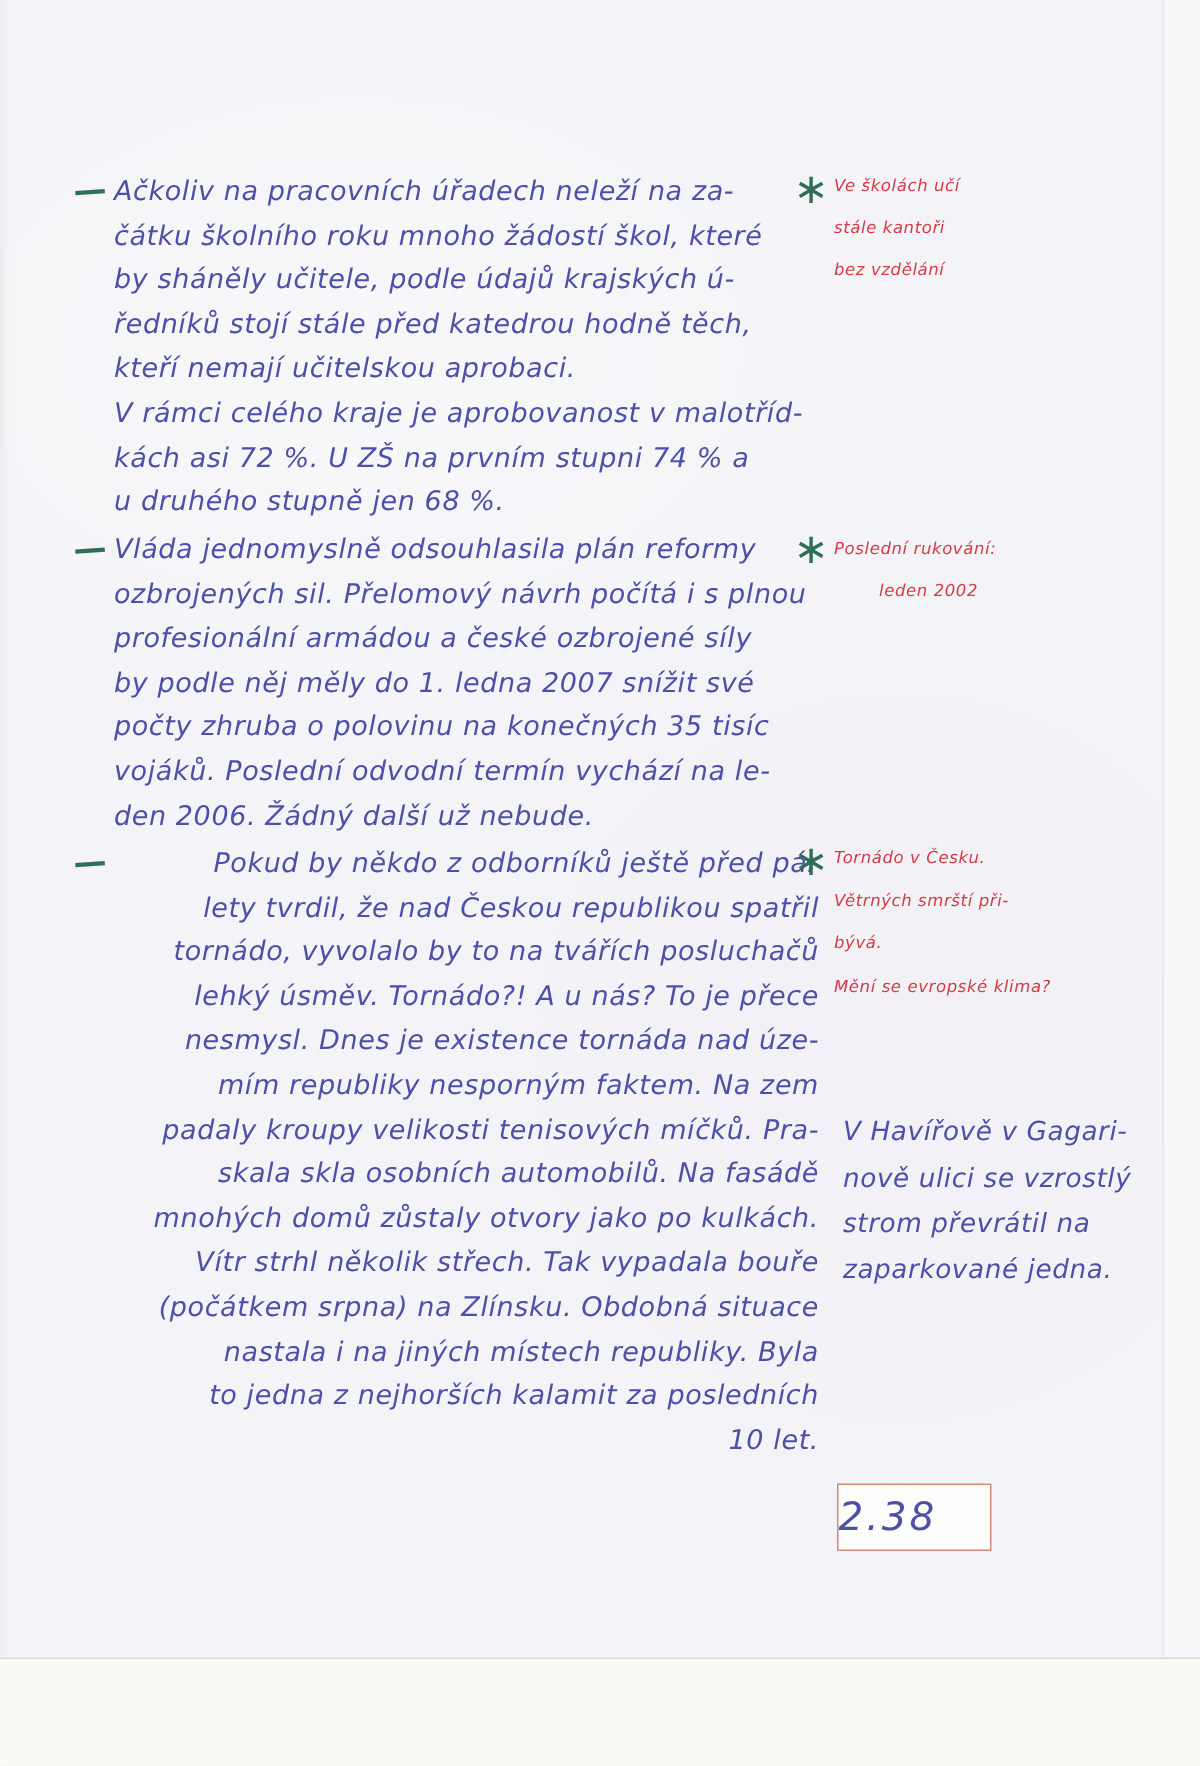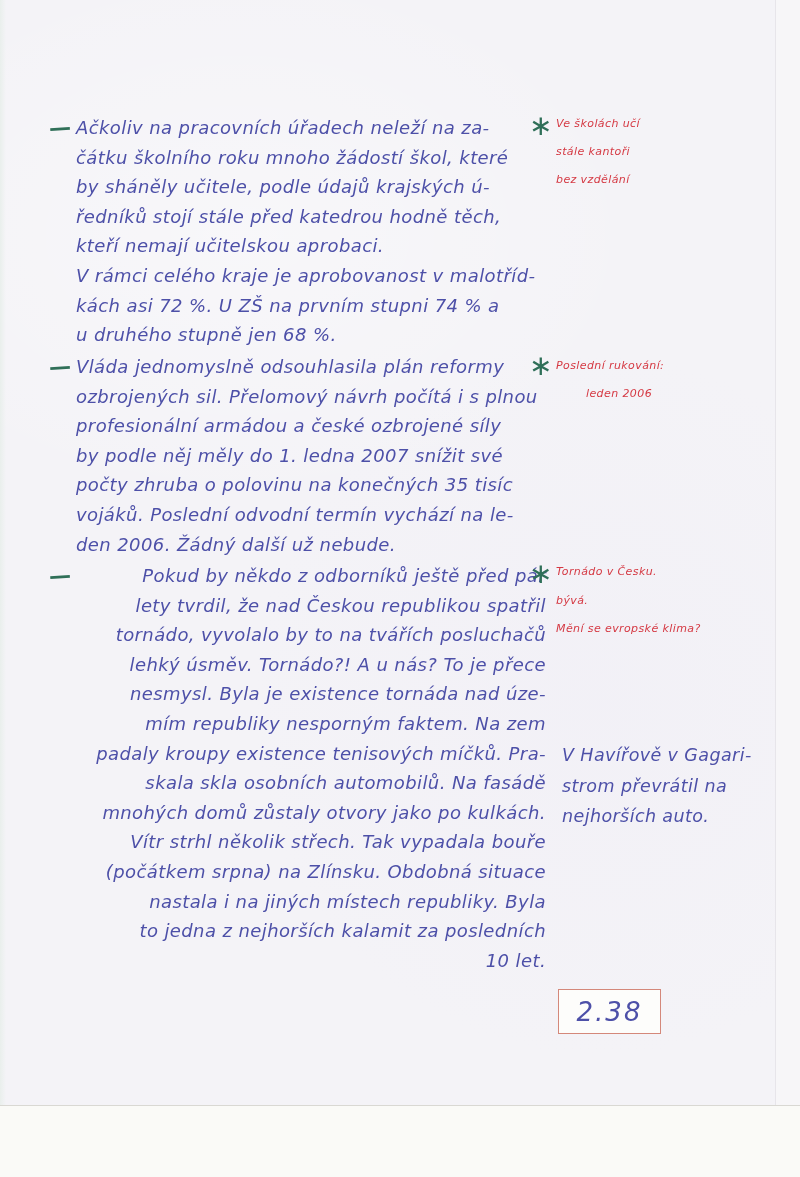--- a/index.html
+++ b/index.html
@@ -79,21 +79,21 @@
     color:var(--ink-green);
     font-size:28px;font-style:normal;line-height:28px;
   }
   .ast-1{top:112px;}
   .ast-2{top:352px;}
   .ast-3{top:560px;}
   .page-number-box{
     position:absolute;left:558px;top:989px;width:103px;height:45px;
     border:1.5px solid var(--box-border);
     background:#fdfdfb;
-    display:flex;align-items:center;justify-content:center;
+    display:flex;align-items:center;
     color:var(--ink-blue);
     font-size:26px;font-style:italic;letter-spacing:2px;
   }
   .line{white-space:nowrap;}
 </style>
 </head>
 <body>
 
 <div class="page">
 
@@ -124,23 +124,23 @@
       <div class="line">počty zhruba o polovinu na konečných 35 tisíc</div>
       <div class="line">vojáků. Poslední odvodní termín vychází na le-</div>
       <div class="line">den 2006. Žádný další už nebude.</div>
     </div>
 
   <div class="text-block main-block block-c hw">
       <div class="line">Pokud by někdo z odborníků ještě před pár</div>
       <div class="line">lety tvrdil, že nad Českou republikou spatřil</div>
       <div class="line">tornádo, vyvolalo by to na tvářích posluchačů</div>
       <div class="line">lehký úsměv. Tornádo?! A u nás? To je přece</div>
-      <div class="line">nesmysl. Byla je existence tornáda nad úze-</div>
+      <div class="line">nesmysl. Dnes je existence tornáda nad úze-</div>
       <div class="line">mím republiky nesporným faktem. Na zem</div>
-      <div class="line">padaly kroupy existence tenisových míčků. Pra-</div>
+      <div class="line">padaly kroupy velikosti tenisových míčků. Pra-</div>
       <div class="line">skala skla osobních automobilů. Na fasádě</div>
       <div class="line">mnohých domů zůstaly otvory jako po kulkách.</div>
       <div class="line">Vítr strhl několik střech. Tak vypadala bouře</div>
       <div class="line">(počátkem srpna) na Zlínsku. Obdobná situace</div>
       <div class="line">nastala i na jiných místech republiky. Byla</div>
       <div class="line">to jedna z nejhorších kalamit za posledních</div>
       <div class="line">10 let.</div>
     </div>
 
   <span class="note-asterisk ast-1">∗</span>
@@ -148,32 +148,34 @@
   <span class="note-asterisk ast-3">∗</span>
 
   <div class="margin-note note-1 hw">
       <div class="line">Ve školách učí</div>
       <div class="line">stále kantoři</div>
       <div class="line">bez vzdělání</div>
     </div>
 
   <div class="margin-note note-2 hw">
       <div class="line">Poslední rukování:</div>
-      <div class="line">leden 2006</div>
+      <div class="line">leden 2002</div>
     </div>
 
   <div class="margin-note note-3 hw">
       <div class="line">Tornádo v Česku.</div>
+      <div class="line">Větrných smrští při-</div>
       <div class="line">bývá.</div>
       <div class="line">Mění se evropské klima?</div>
     </div>
 
   <div class="note-blue hw">
       <div class="line">V Havířově v Gagari-</div>
+      <div class="line">nově ulici se vzrostlý</div>
       <div class="line">strom převrátil na</div>
-      <div class="line">nejhorších auto.</div>
+      <div class="line">zaparkované jedna.</div>
     </div>
 
   <div class="page-number-box hw">
     <span>2.38</span>
   </div>
 
 </div>
 
 </body></html>

